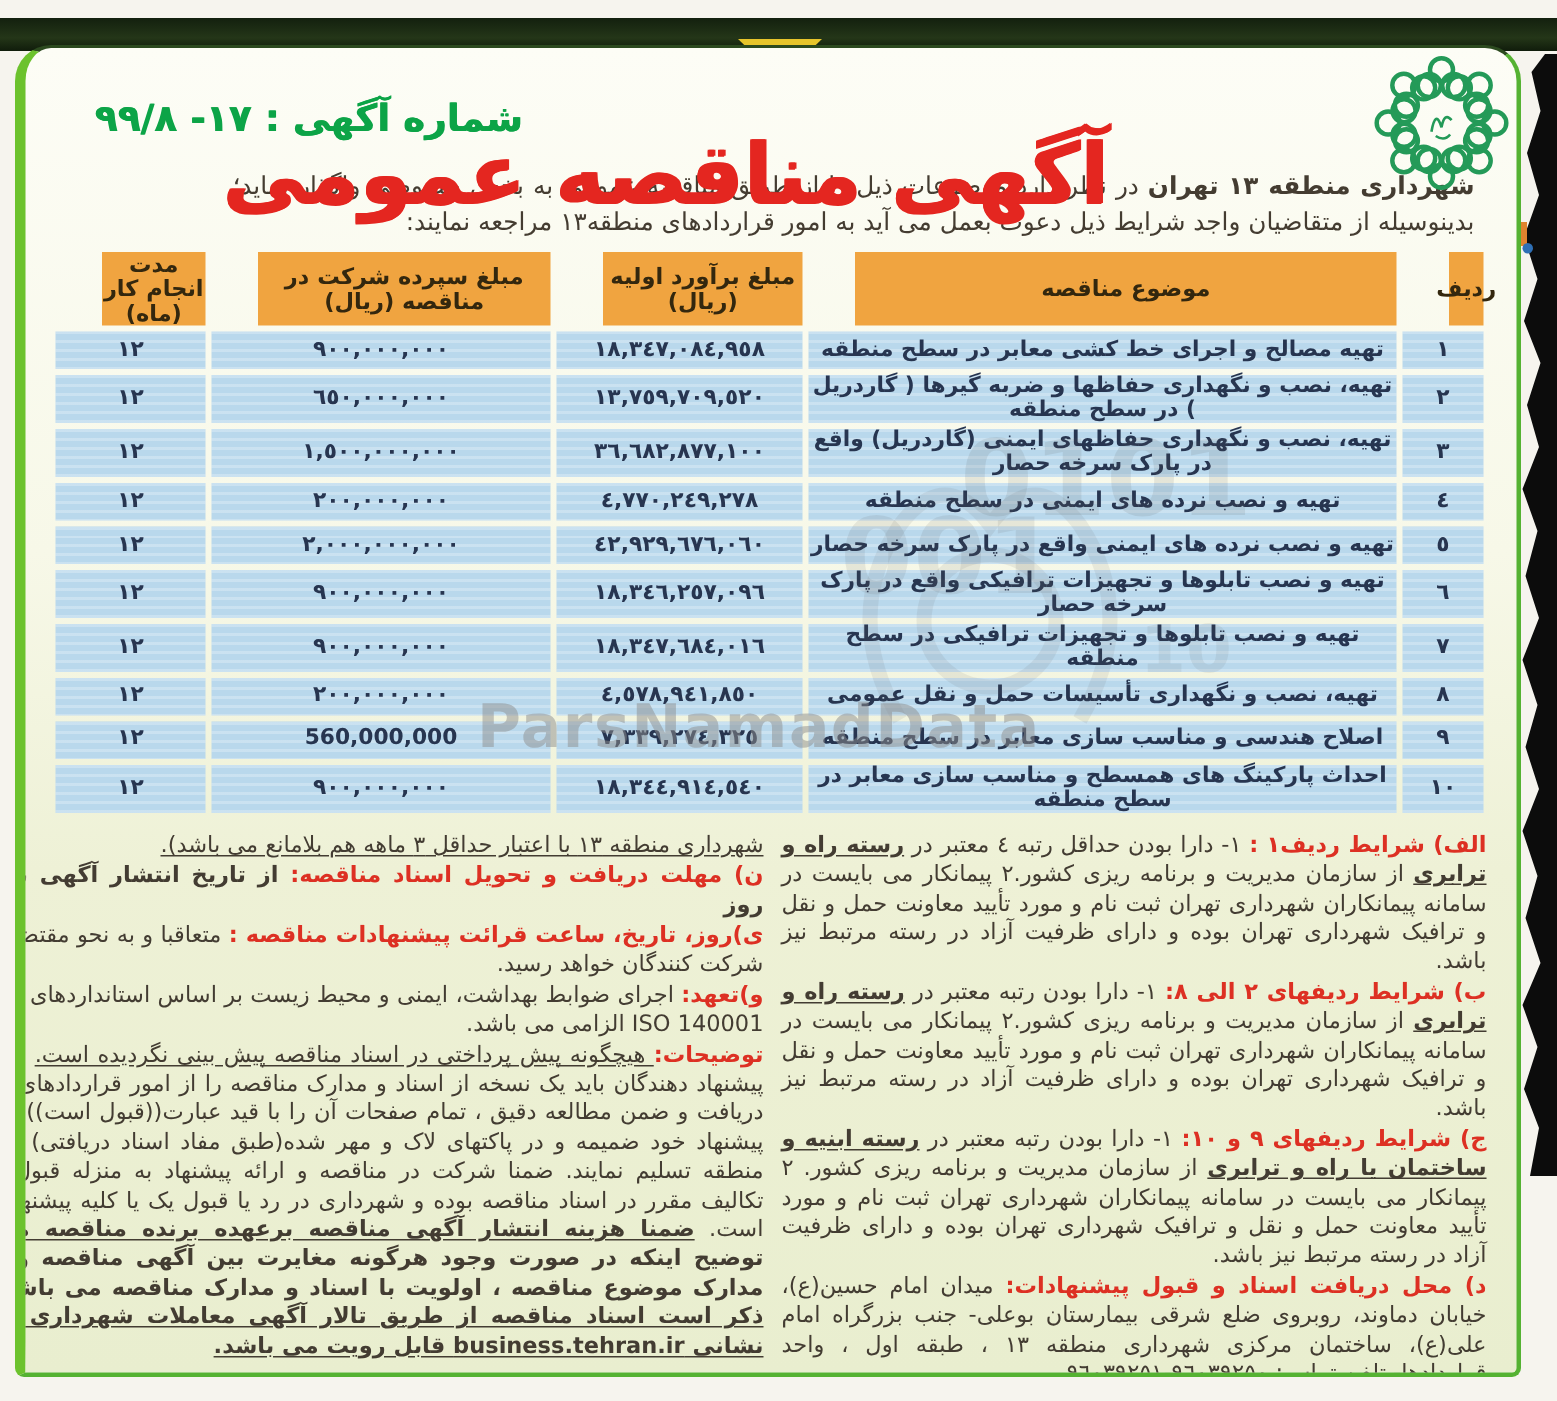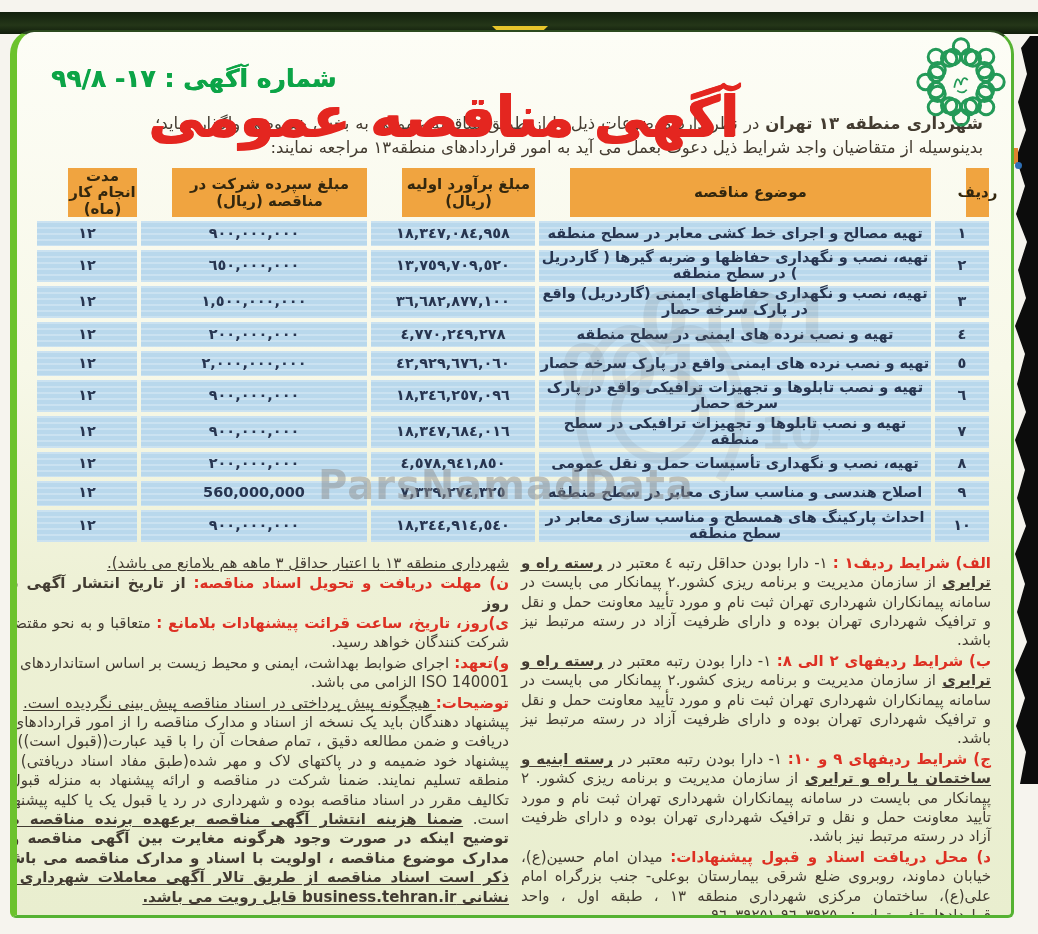--- a/index.html
+++ b/index.html
@@ -26,21 +26,21 @@
     border-radius:24px 24px 6px 6px;
     background:linear-gradient(180deg,#fdfdf6 0%,#f7f8e8 38%,#eef1d6 62%,#e9eecf 100%);
     overflow:hidden;}
   .inner{position:relative;width:100%;height:100%;padding:6px 20px 0 18px;box-sizing:border-box;direction:rtl;}
 
   
   .masthead{position:relative;height:72px;}
   .logo{position:absolute;left:auto;right:2px;top:2px;width:96px;height:96px;z-index:2;}
   .title{position:absolute;right:252px;top:8px;font-size:56px;font-weight:bold;color:#e42620;
     letter-spacing:-1px;text-shadow:1px 0 0 #e42620, 0 1px 0 #e42620;white-space:nowrap;}
-  .issue-no{position:absolute;left:16px;top:26px;font-size:25px;font-weight:bold;color:#0ca447;
+  .issue-no{position:absolute;left:28px;top:26px;font-size:25px;font-weight:bold;color:#0ca447;
     text-shadow:.5px 0 0 #0ca447;white-space:nowrap;}
 
   .intro{margin:2px 8px 0 120px;font-size:16.5px;line-height:1.45;color:#443c31;text-align:justify;}
 
   
   .tender-table{margin:8px 2px 0 2px;display:grid;
     grid-template-columns:54px 392px 164px 226px 1fr;
     gap:4px;direction:rtl;}
   .th{background:#f0a440;min-height:36px;display:flex;align-items:center;justify-content:center;
     font-size:15px;font-weight:bold;color:#33270e;text-align:center;line-height:1.1;margin-left:31px;}
@@ -155,21 +155,21 @@
       <div class="col col-right" id="col-right">
           <p class="sec"><span class="st-label">الف) شرایط ردیف۱ :</span><span> ۱- دارا بودن حداقل رتبه ٤  معتبر در </span><span class="st-bu">رسته راه و ترابری</span><span> از سازمان مدیریت و برنامه ریزی کشور.۲ پیمانکار می بایست در سامانه  پیمانکاران شهرداری تهران ثبت نام و مورد تأیید معاونت حمل و نقل و ترافیک شهرداری تهران بوده و دارای ظرفیت آزاد در رسته مرتبط نیز باشد.</span></p>
           <p class="sec"><span class="st-label">ب) شرایط ردیفهای ۲ الی ۸:</span><span> ۱- دارا بودن رتبه معتبر در </span><span class="st-bu">رسته راه و ترابری</span><span> از سازمان مدیریت و برنامه ریزی کشور.۲ پیمانکار می بایست در سامانه پیمانکاران شهرداری تهران ثبت نام و مورد تأیید معاونت حمل و نقل و ترافیک شهرداری تهران بوده و دارای ظرفیت آزاد در رسته مرتبط نیز باشد.</span></p>
           <p class="sec"><span class="st-label">ج) شرایط ردیفهای ۹ و ۱۰:</span><span> ۱- دارا بودن رتبه معتبر در </span><span class="st-bu">رسته ابنیه و ساختمان یا راه و ترابری</span><span> از سازمان مدیریت و برنامه ریزی کشور. ۲ پیمانکار می بایست در سامانه پیمانکاران شهرداری تهران ثبت نام و مورد تأیید معاونت حمل و نقل و ترافیک شهرداری تهران بوده و دارای ظرفیت آزاد در رسته مرتبط نیز باشد.</span></p>
           <p class="sec"><span class="st-label">د) محل دریافت اسناد و قبول پیشنهادات:</span><span>  میدان امام حسین(ع)، خیابان دماوند، روبروی ضلع شرقی بیمارستان بوعلی- جنب بزرگراه امام علی(ع)، ساختمان مرکزی شهرداری منطقه ۱۳ ، طبقه اول ، واحد قراردادها- تلفن تماس:  </span><span class="st-u">٩٦٠٣٩٢٥٠-٩٦٠٣٩٢٥١</span></p>
           <p class="sec"><span class="st-label">م) میزان سپرده شرکت در مناقصه  و شماره حساب:</span><span> مبلغ سپرده شرکت درمناقصه باید </span></p>
         </div>
       <div class="col col-left" id="col-left">
       <p class="sec"><span class="st-u">شهرداری منطقه ۱۳ با اعتبار حداقل ۳ ماهه هم بلامانع می باشد).</span></p>
           <p class="sec"><span class="st-label">ن) مهلت دریافت و تحویل اسناد مناقصه:</span><span class="st-b"> از تاریخ انتشار آگهی به مدت۱۲ روز</span></p>
-          <p class="sec"><span class="st-label">ی)روز، تاریخ، ساعت قرائت پیشنهادات بلامانع :</span><span> متعاقبا و به نحو مقتضی به اطلاع شرکت کنندگان خواهد رسید.</span></p>
+          <p class="sec"><span class="st-label">ی)روز، تاریخ، ساعت قرائت پیشنهادات مناقصه :</span><span> متعاقبا و به نحو مقتضی به اطلاع شرکت کنندگان خواهد رسید.</span></p>
           <p class="sec"><span class="st-label">و)تعهد:</span><span> اجرای ضوابط بهداشت، ایمنی و محیط زیست بر اساس استانداردهای HSE-MS  و ISO 140001  الزامی می باشد.</span></p>
           <p class="sec"><span class="st-label">توضیحات:</span><span class="st-u"> هیچگونه پیش پرداختی در اسناد مناقصه پیش بینی نگردیده است.</span><span> بدیهی است پیشنهاد دهندگان باید یک نسخه از اسناد و مدارک  مناقصه را از امور قراردادهای منطقه ۱۳ دریافت و ضمن مطالعه دقیق ، تمام صفحات آن را با قید عبارت((قبول است)) امضاء و به پیشنهاد خود ضمیمه و در پاکتهای لاک و مهر شده(طبق مفاد اسناد دریافتی) به دبیرخانه منطقه تسلیم نمایند. ضمنا شرکت در مناقصه  و ارائه پیشنهاد به منزله قبول شروط و تکالیف مقرر در اسناد مناقصه  بوده و شهرداری در رد یا قبول یک یا کلیه پیشنهادات مختار است. </span><span class="st-bu">ضمنا هزینه انتشار آگهی  مناقصه برعهده برنده مناقصه  می باشد.</span><span class="st-b"> توضیح اینکه در صورت وجود هرگونه مغایرت بین آگهی  مناقصه  و اسناد و مدارک موضوع مناقصه ، اولویت با اسناد و مدارک  مناقصه می باشد. </span><span class="st-bu">شایان ذکر است  اسناد مناقصه از طریق تالار آگهی معاملات شهرداری تهران به نشانی business.tehran.ir  قابل رویت  می باشد.</span></p>
           <div class="footer-sig">روابط عمومی شهرداری منطقه ۱۳</div>
         </div>
     </div>
 
   </div>
 
   <svg class="logo" viewBox="-50 -50 100 100" aria-hidden="true">
     <g fill="none" stroke="#249a58" stroke-width="3.1">

